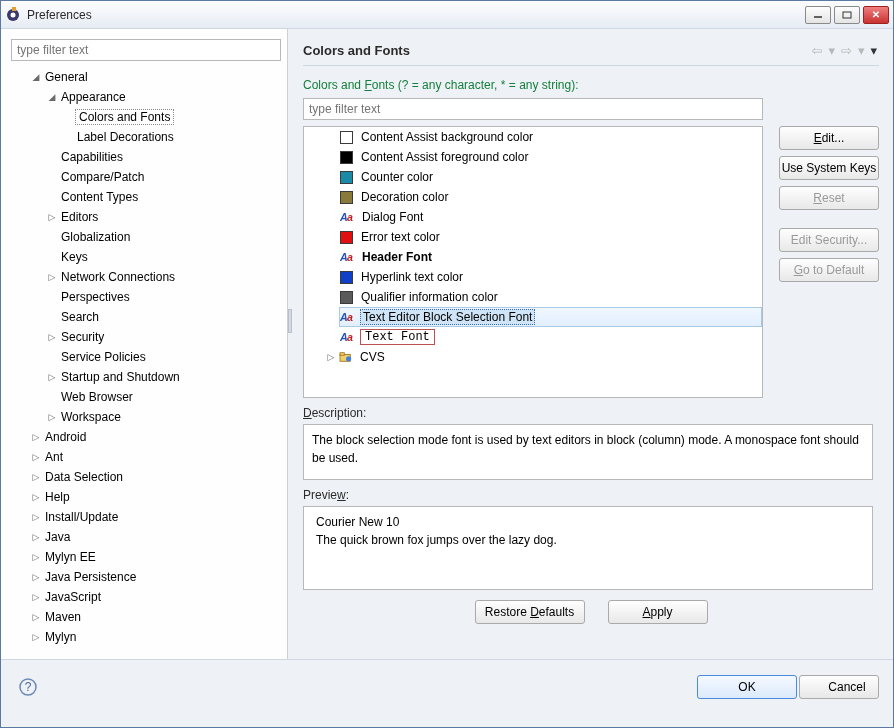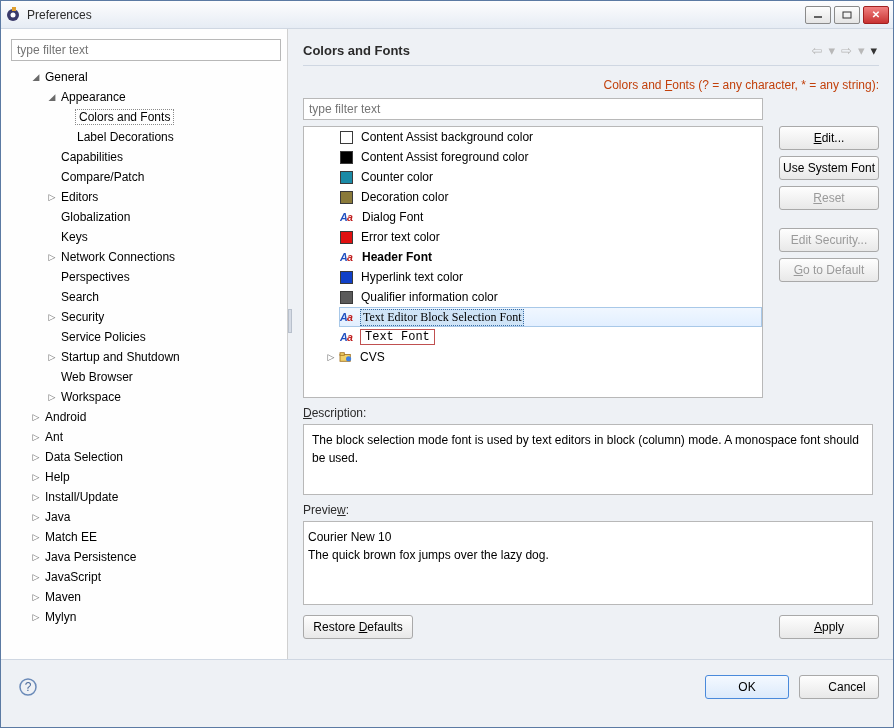--- a/index.html
+++ b/index.html
@@ -22,50 +22,50 @@
 .treeitem.selected .lbl { border:1px dotted #8a8a8a; padding:0 3px; }
 .lbl { padding:0 2px; }
 .splitter { width:4px; background:#eef1f5; cursor:col-resize; position:relative; }
 .splitter .grip { position:absolute; left:0; top:280px; width:4px; height:24px; background:#d5dbe5; border:1px solid #b8c0cc; }
 .rightpanel { flex:1; background:#eef1f5; display:flex; flex-direction:column; padding:10px 14px 8px 12px; }
 .rphead { display:flex; align-items:center; height:22px; }
 .rphead h2 { font-size:13px; font-weight:bold; color:#2b2b2b; flex:1; }
 .navarrows { display:flex; gap:2px; align-items:center; }
 .navarrows span { color:#b8b8b8; cursor:pointer; padding:0 2px; font-size:13px; }
 .hr { height:1px; background:#cfd7e2; margin-top:4px; }
-.matchline { margin-top:12px; color:#c2410c;text-align:right; }
+.matchline { margin-top:12px; color:#15803d; }
 .ul { text-decoration:underline; }
 .rpfilter { margin-top:6px; }
 .rpfilter input { width:460px; height:22px; border:1px solid #b8b8b8; padding:0 5px; color:#888; }
 .midrow { display:flex; margin-top:6px; gap:16px; }
 .listbox { width:460px; height:272px; border:1px solid #b8b8b8; background:#fff; position:relative; overflow:hidden; }
 .listinner { position:relative; height:100%; overflow-y:scroll; overflow-x:hidden; }
 .litems { padding-left:36px; }
 .litem { height:20px; display:flex; align-items:center; cursor:pointer; }
 .sw { width:13px; height:13px; border:1px solid #3a3a3a; margin-right:6px; flex-shrink:0; }
 .aaicon { width:16px; height:13px; margin-right:4px; display:flex; align-items:center; flex-shrink:0; }
 .aaicon svg { width:16px; height:12px; }
 .litem .txt { padding:0 2px; }
-.litem.selected .txt { background:#cfe4f7; border:1px dotted #3a6ea5; font-family:Liberation Serif, serif; }
+.litem.selected .txt { background:#cfe4f7; border:1px dotted #3a6ea5; font-family:Liberation Sans, sans-serif; }
 .litem.selected { background:linear-gradient(#f0f7ff,#e2efff); border:1px solid #a8c8e8; margin-left:-1px; }
 .litem.hl .txt { border:1px solid #c05050; font-family:"Courier New",monospace; padding:0 4px; }
 .litem.cvs { padding-left:0; margin-left:-16px; }
 .btns { display:flex; flex-direction:column; gap:6px; width:100px; }
 .btn { height:24px; border:1px solid #a9a9a9; background:linear-gradient(#fefefe,#e8e8e8); border-radius:3px; cursor:pointer; display:flex; align-items:center; justify-content:center; }
 .btn.disabled { color:#9a9a9a; cursor:default;align-items:center; }
 .btn.mt { margin-top:12px; }
 .seclabel { margin-top:8px; color:#2b2b2b; }
-.descbox { margin-top:4px; border:1px solid #b8b8b8; background:#fff; padding:6px 8px; height:71px; line-height:1.5; width:570px; }
-.prevbox { margin-top:4px; border:1px solid #b8b8b8; background:#fff; padding:6px 4px; height:84px; font-family:"Courier New",monospace; line-height:1.5; width:570px; }
-.footerbtns1 { display:flex; justify-content:space-between; gap:23px; margin-top:10px; }
+.descbox { margin-top:4px; border:1px solid #b8b8b8; background:#fff; padding:6px 8px; height:56px; line-height:1.5; width:570px; }
+.prevbox { margin-top:4px; border:1px solid #b8b8b8; background:#fff; padding:6px 12px; height:84px; font-family:"Courier New",monospace; line-height:1.5; width:570px; }
+.footerbtns1 { display:flex; justify-content:center; gap:23px; margin-top:10px; }
 .footerbtns1 .btn { width:100px; font-size:12px; }
 .dlgfooter { height:54px; border-top:1px solid #cfd7e2; background:#eef1f5; display:flex; align-items:center; padding:0 14px; }
 .help { width:26px; height:26px; border:1px solid transparent; border-radius:50%; display:flex; align-items:center; justify-content:center; color:#4a6a9a; font-size:14px; cursor:pointer; }
 .dlgfooter .spacer { flex:1; }
-.okbtn { width:84px; height:24px; border:1px solid #4a8adb; background:linear-gradient(#f4f9ff,#dceafb); border-radius:3px; cursor:pointer; margin-right:10px; }
+.okbtn { width:100px; height:24px; border:1px solid #4a8adb; background:linear-gradient(#f4f9ff,#dceafb); border-radius:3px; cursor:pointer; margin-right:2px; }
 .cancelbtn { width:80px; height:24px; border:1px solid #a9a9a9; background:linear-gradient(#fefefe,#e8e8e8); border-radius:3px; cursor:pointer;padding-left:16px; }
 .bold { font-weight:bold; }
 ::-webkit-scrollbar { width:17px; height:17px; }
 ::-webkit-scrollbar-track { background:#f0f0f0; }
 ::-webkit-scrollbar-thumb { background:#cdcdcd; border:1px solid #b8b8b8; }
 ::-webkit-scrollbar-button { background:#f0f0f0; border:1px solid #d0d0d0; height:17px; }
 </style>
 </head>
 <body>
 
@@ -118,20 +118,24 @@
           </div>
           <div class="treeitem indent2">
             <span class="ar"></span>
             <span class="lbl">Capabilities</span>
           </div>
           <div class="treeitem indent2">
             <span class="ar"></span>
             <span class="lbl">Compare/Patch</span>
           </div>
           <div class="treeitem indent2">
+            <span class="ar"></span>
+            <span class="lbl">Content Types</span>
+          </div>
+          <div class="treeitem indent2">
             <span class="ar">▷</span>
             <span class="lbl">Editors</span>
           </div>
           <div class="treeitem indent2">
             <span class="ar"></span>
             <span class="lbl">Globalization</span>
           </div>
           <div class="treeitem indent2">
             <span class="ar"></span>
             <span class="lbl">Keys</span>
@@ -187,21 +191,21 @@
           <div class="treeitem indent1">
             <span class="ar">▷</span>
             <span class="lbl">Install/Update</span>
           </div>
           <div class="treeitem indent1">
             <span class="ar">▷</span>
             <span class="lbl">Java</span>
           </div>
           <div class="treeitem indent1">
             <span class="ar">▷</span>
-            <span class="lbl">Match EE</span>
+            <span class="lbl">Mylyn EE</span>
           </div>
           <div class="treeitem indent1">
             <span class="ar">▷</span>
             <span class="lbl">Java Persistence</span>
           </div>
           <div class="treeitem indent1">
             <span class="ar">▷</span>
             <span class="lbl">JavaScript</span>
           </div>
           <div class="treeitem indent1">
@@ -320,21 +324,21 @@
                 <span class="txt">CVS</span>
               </div>
             </div>
           </div>
       </div>
       <div class="btns">
         <button class="btn">
             <span><span class="ul">E</span><span>dit...</span></span>
           </button>
         <button class="btn">
-            <span>Use System Font</span>
+            <span>Use System Keys</span>
           </button>
         <button class="btn disabled">
             <span><span class="ul">R</span>eset</span>
           </button>
         <button class="btn disabled mt">
             <span>Edit Security...</span>
           </button>
         <button class="btn disabled">
             <span><span class="ul">G</span>o to Default</span>
           </button>

